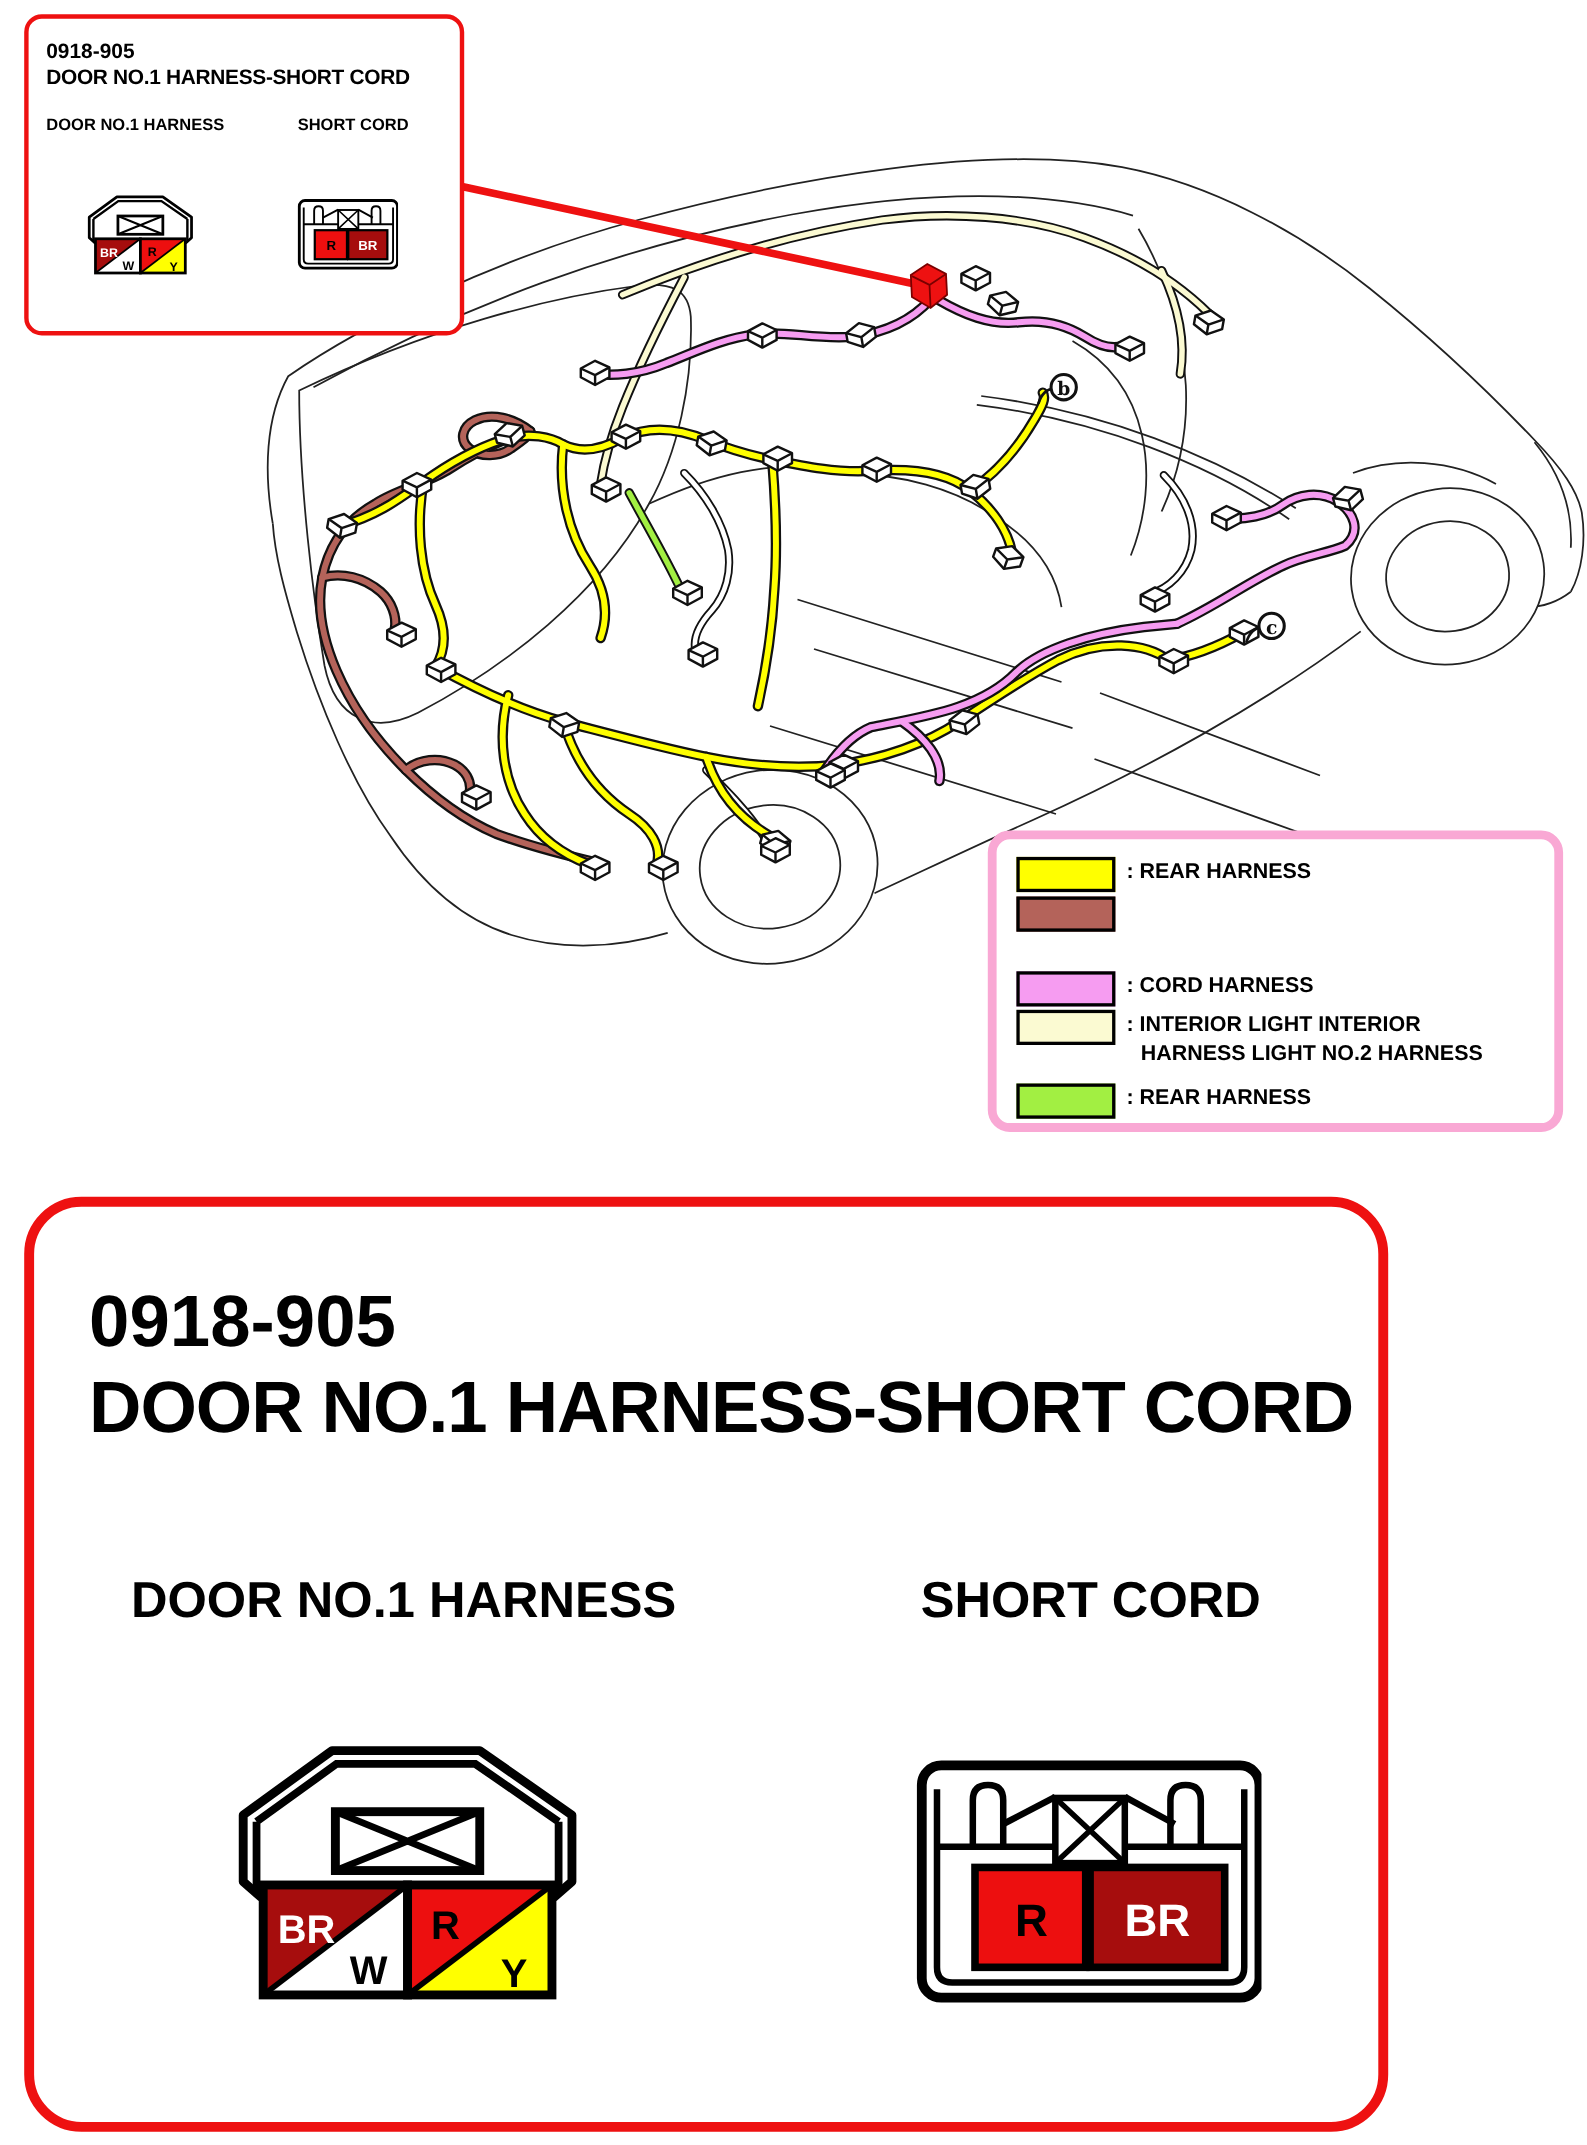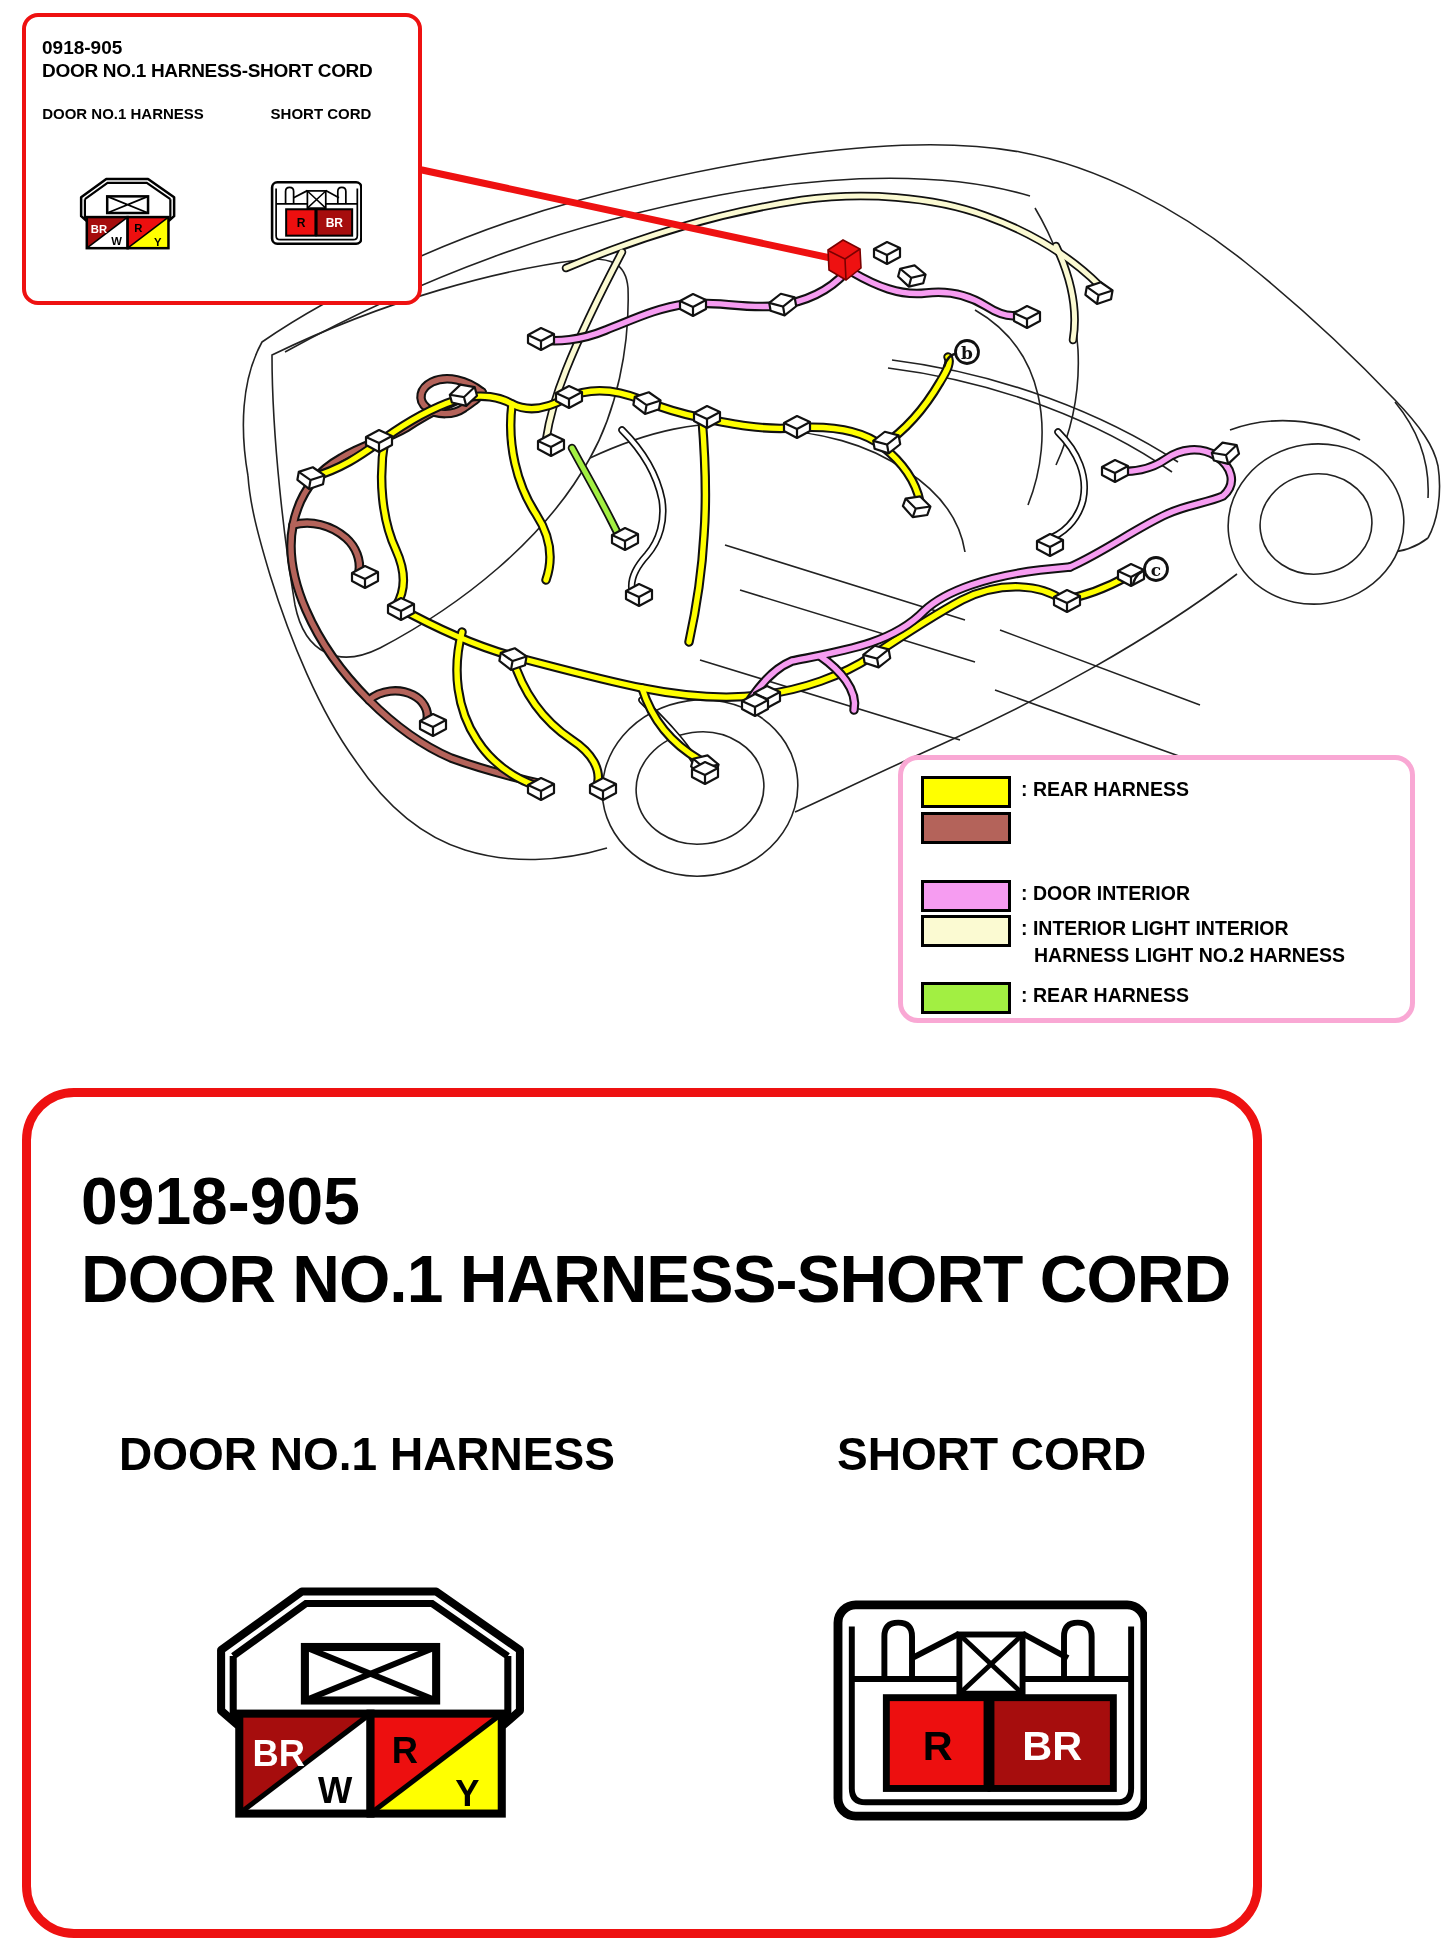--- a/index.html
+++ b/index.html
@@ -15,21 +15,21 @@
   }
   .ov-part{position:absolute;left:16px;top:20px;font-size:19px;font-weight:bold;white-space:nowrap;}
   .ov-title{position:absolute;left:16px;top:43px;font-size:19px;font-weight:bold;white-space:nowrap;letter-spacing:-0.3px;}
   .ov-lab{position:absolute;top:88px;font-size:15px;font-weight:bold;text-align:center;white-space:nowrap;}
   .ov-lab.left{left:14px;width:166px;}
   .ov-lab.right{left:212px;width:166px;}
   .ov-conn{position:absolute;}
   
   .legend{
     position:absolute;left:898px;top:755px;width:507px;height:258px;
-    border:5px solid #f9a8d4;border-radius:20px;background:#fff;z-index:4;
+    border:8px solid #f9a8d4;border-radius:20px;background:#fff;z-index:4;
   }
   .lg-row{position:absolute;left:18px;display:flex;align-items:flex-start;}
   .lg-swatch{width:84px;height:26px;border:3px solid #000;margin-right:10px;flex:0 0 auto;}
   .lg-text{font-size:19.5px;font-weight:bold;line-height:27px;white-space:nowrap;}
   .lg-line2{padding-left:13px;}
   
   .detail{
     position:absolute;left:22px;top:1088px;width:1222px;height:832px;
     border:9px solid #e11;border-radius:52px;background:#fff;z-index:3;
   }
@@ -250,21 +250,21 @@
         <div>: REAR HARNESS</div>
         <div class="lg-line2"></div>
       </div>
   </div>
   <div class="lg-row" style="top:52px">
     <div class="lg-swatch" style="background: rgb(180, 99, 90);"></div>
   </div>
   <div class="lg-row" style="top:120px">
     <div class="lg-swatch" style="background: rgb(246, 156, 241);"></div>
     <div class="lg-text">
-        <div>: DOOR INTERIOR</div>
+        <div>: CORD HARNESS</div>
         <div class="lg-line2"></div>
       </div>
   </div>
   <div class="lg-row" style="top:155px">
     <div class="lg-swatch" style="background: rgb(251, 250, 210);"></div>
     <div class="lg-text">
         <div>: INTERIOR LIGHT INTERIOR</div>
         <div class="lg-line2">HARNESS LIGHT NO.2 HARNESS</div>
       </div>
   </div>

